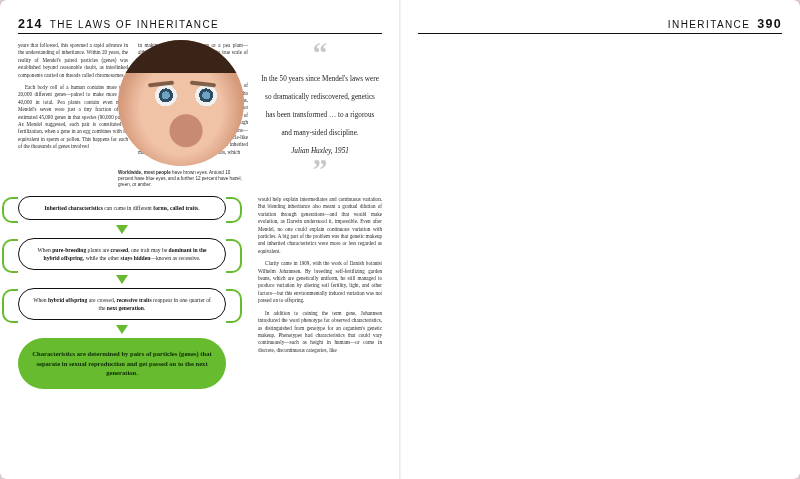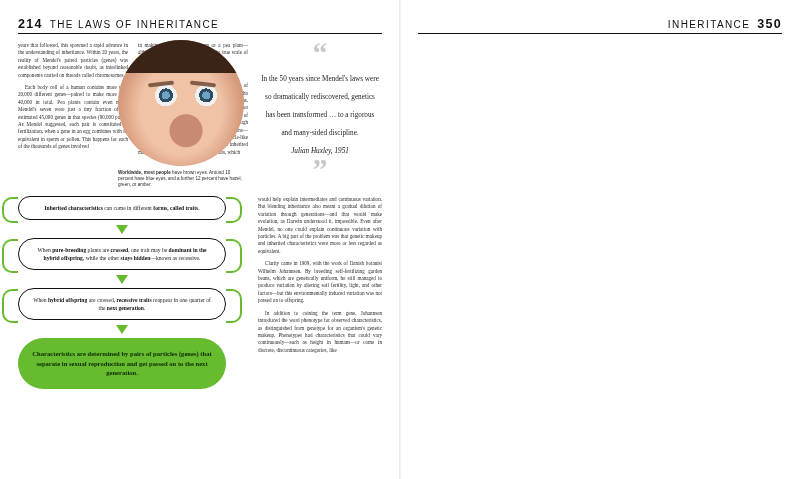--- a/index.html
+++ b/index.html
@@ -1,17 +1,17 @@
 <!DOCTYPE html>
 <html><head>
 <meta charset="utf-8">
 <style>
   html,body{margin:0;padding:0;background:#cfcfcf;}
   body{font-family:"Liberation Serif", serif;}
-  .spread{position:relative;width:800px;height:479px;background:#ef4444;overflow:hidden;}
+  .spread{position:relative;width:800px;height:479px;background:#ef4444;overflow:hidden;border-radius:6px;}
   .page{position:absolute;top:0;height:479px;width:400px;background:#ffffff;}
   .page.left{left:0;}
   .page.right{left:400px;}
   .gutter{position:absolute;left:399px;top:0;width:2px;height:479px;
     background:linear-gradient(to right,rgba(0,0,0,0.10),rgba(0,0,0,0.03));}
 
   
   .rh{position:absolute;top:16px;height:16px;display:flex;align-items:center;
       font-family:"Liberation Sans", sans-serif;letter-spacing:.08em;}
   .rh .num{font-weight:bold;font-size:12.5px;color:#111;}
@@ -147,20 +147,20 @@
 
       <div class="fgreen" style="margin-top:18px;">Characteristics are determined by pairs of particles (genes) that separate in sexual reproduction and get passed on to the next generation.</div>
     </div>
 
   </div>
 
   <div class="page right">
 
     <div class="rh right">
       <span class="ttl">INHERITANCE</span>
-      <span class="num">350</span>
+      <span class="num">390</span>
     </div>
     <div class="rule right"></div>
 
   </div>
 
   <div class="gutter"></div>
 </div>
 
 </body></html>

